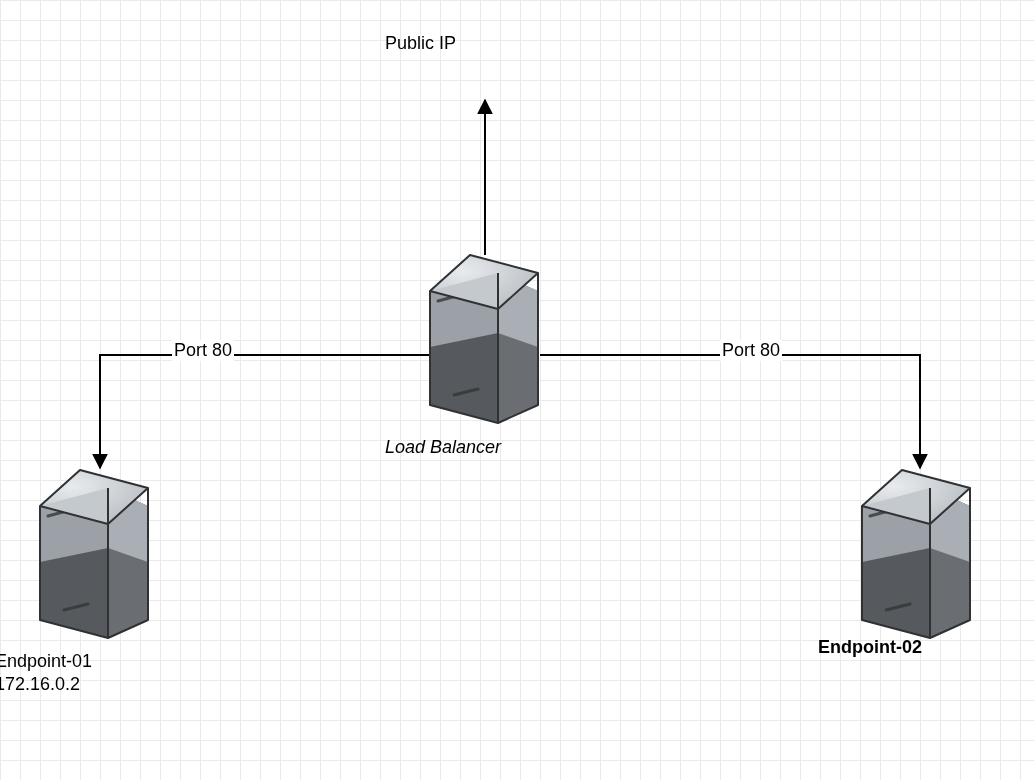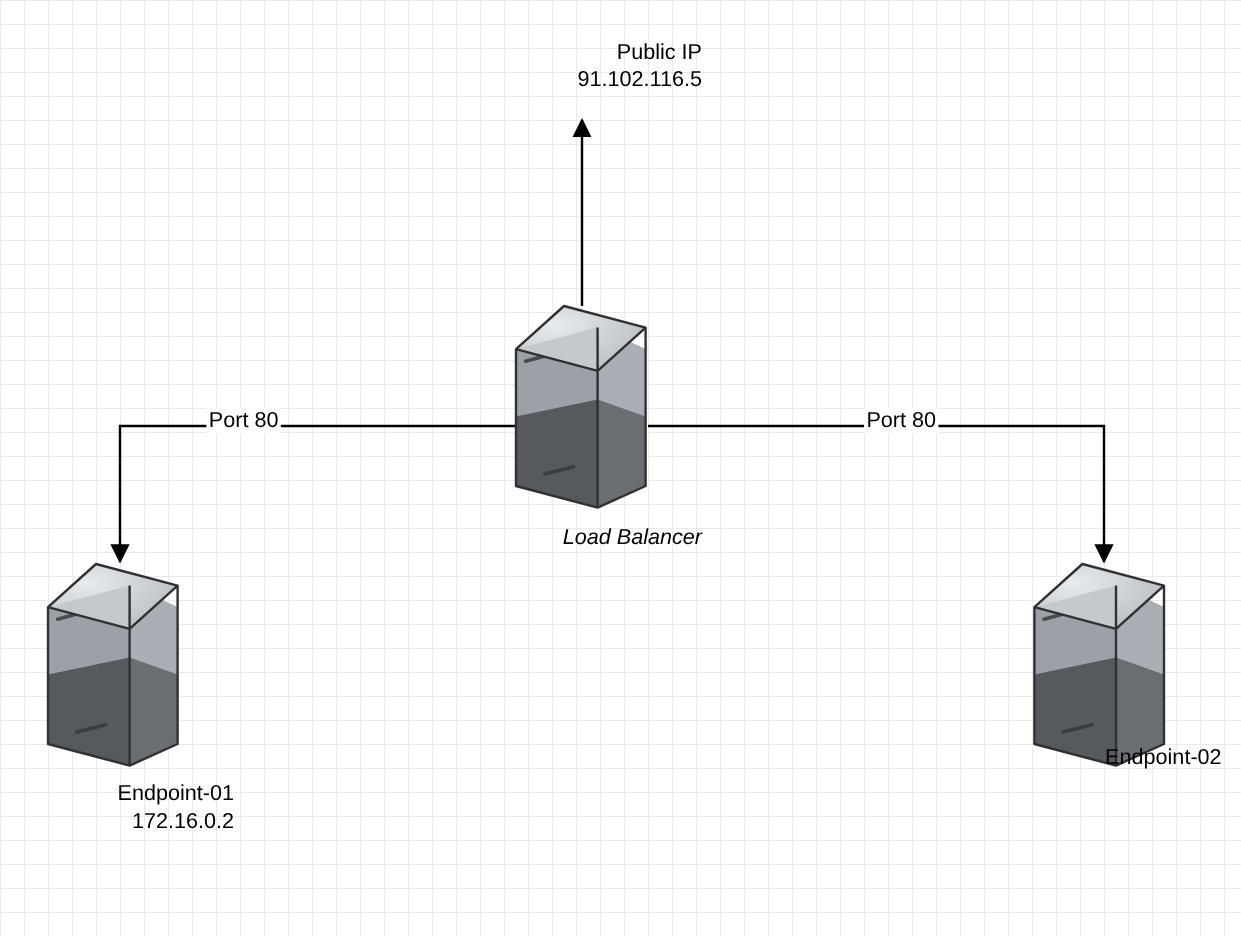--- a/index.html
+++ b/index.html
@@ -17,21 +17,21 @@
     background-image:
       linear-gradient(to right, #eaeaea 1px, transparent 1px),
       linear-gradient(to bottom, #eaeaea 1px, transparent 1px),
       linear-gradient(to right, #d6d6d6 1px, transparent 1px),
       linear-gradient(to bottom, #d6d6d6 1px, transparent 1px);
     background-size: 20px 20px, 20px 20px, 100px 100px, 100px 100px;
   }
   .canvas { position: absolute; inset: 0; }
   .label {
     position: absolute;
-    text-align: right;
+    text-align: left;
     font-size: 18px;
     color: #000;
     line-height: 1.3;
     width: 200px;
   }
   .edge-label {
     position: absolute;
     font-size: 18px;
     color: #000;
     background: #fff;
@@ -91,32 +91,31 @@
       <use href="#server"></use>
     </g>
 
     <g transform="translate(862,470)">
       <use href="#server"></use>
     </g>
   </svg>
 
   <div class="label" style="left:385px; top:32px;">
     <div>Public IP</div>
-    <div>91.102.116.5</div>
   </div>
 
   <div class="label" style="left:385px; top:436px;font-style:italic;">
     <div>Load Balancer</div>
   </div>
 
   <div class="label" style="left:-5px; top:650px;">
     <div>Endpoint-01</div>
     <div>172.16.0.2</div>
   </div>
 
-  <div class="label" style="left:818px; top:620px;">
+  <div class="label" style="left:818px; top:636px;font-weight:bold;">
     <div>Endpoint-02</div>
   </div>
 
   <div class="edge-label" style="left:172px; top:340px;">Port 80</div>
   <div class="edge-label" style="left:720px; top:340px;">Port 80</div>
 
 </div>
 
 </body></html>

